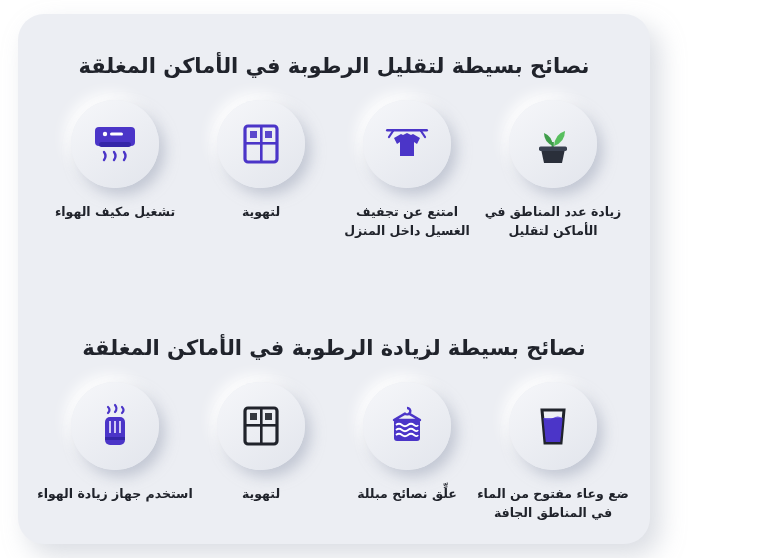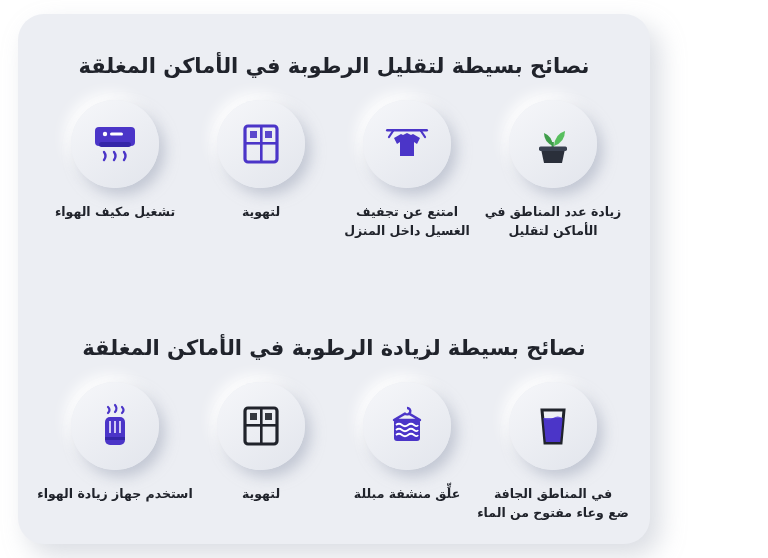--- a/index.html
+++ b/index.html
@@ -207,36 +207,36 @@
             <svg width="52" height="48" viewBox="0 0 52 48">
               <path d="M26 6 a3.2 3.2 0 1 1 -2 5.6 l-11 6.4 h26 l-11 -6.4" fill="none" stroke="#4b35c8" stroke-width="2.4" stroke-linejoin="round"></path>
               <rect x="13" y="17" width="26" height="22" rx="3" fill="#4b35c8"></rect>
               <path d="M15 23 q3 -2.4 6 0 t6 0 t6 0 t4 0" stroke="#ffffff" stroke-width="1.8" fill="none"></path>
               <path d="M15 28 q3 -2.4 6 0 t6 0 t6 0 t4 0" stroke="#ffffff" stroke-width="1.8" fill="none"></path>
               <path d="M15 33 q3 -2.4 6 0 t6 0 t6 0 t4 0" stroke="#ffffff" stroke-width="1.8" fill="none"></path>
             </svg>
           </span>
         </div>
         <div class="caption">
-          <span>علِّق منشفة مبللة</span>
+          <span>علِّق نصائح مبللة</span>
         </div>
       </div>
 
       <div class="item">
         <div class="bubble">
           <span>
             <svg width="44" height="48" viewBox="0 0 44 48">
               <path d="M11 8 h22 l-3 33 h-16 z" fill="none" stroke="#20232b" stroke-width="3"></path>
               <path d="M12.4 16 h19.2 l-2.4 24 h-14.4 z" fill="#4b35c8"></path>
               <path d="M12.4 16 q5 3 9.6 0 t9.6 0" fill="#6a57e0"></path>
             </svg>
           </span>
         </div>
         <div class="caption">
+          <span>ضع وعاء مفتوح من الماء</span>
           <span>في المناطق الجافة</span>
-          <span>ضع وعاء مفتوح من الماء</span>
         </div>
       </div>
 
     </div>
   </div>
 
 </div>
 
 </body></html>

